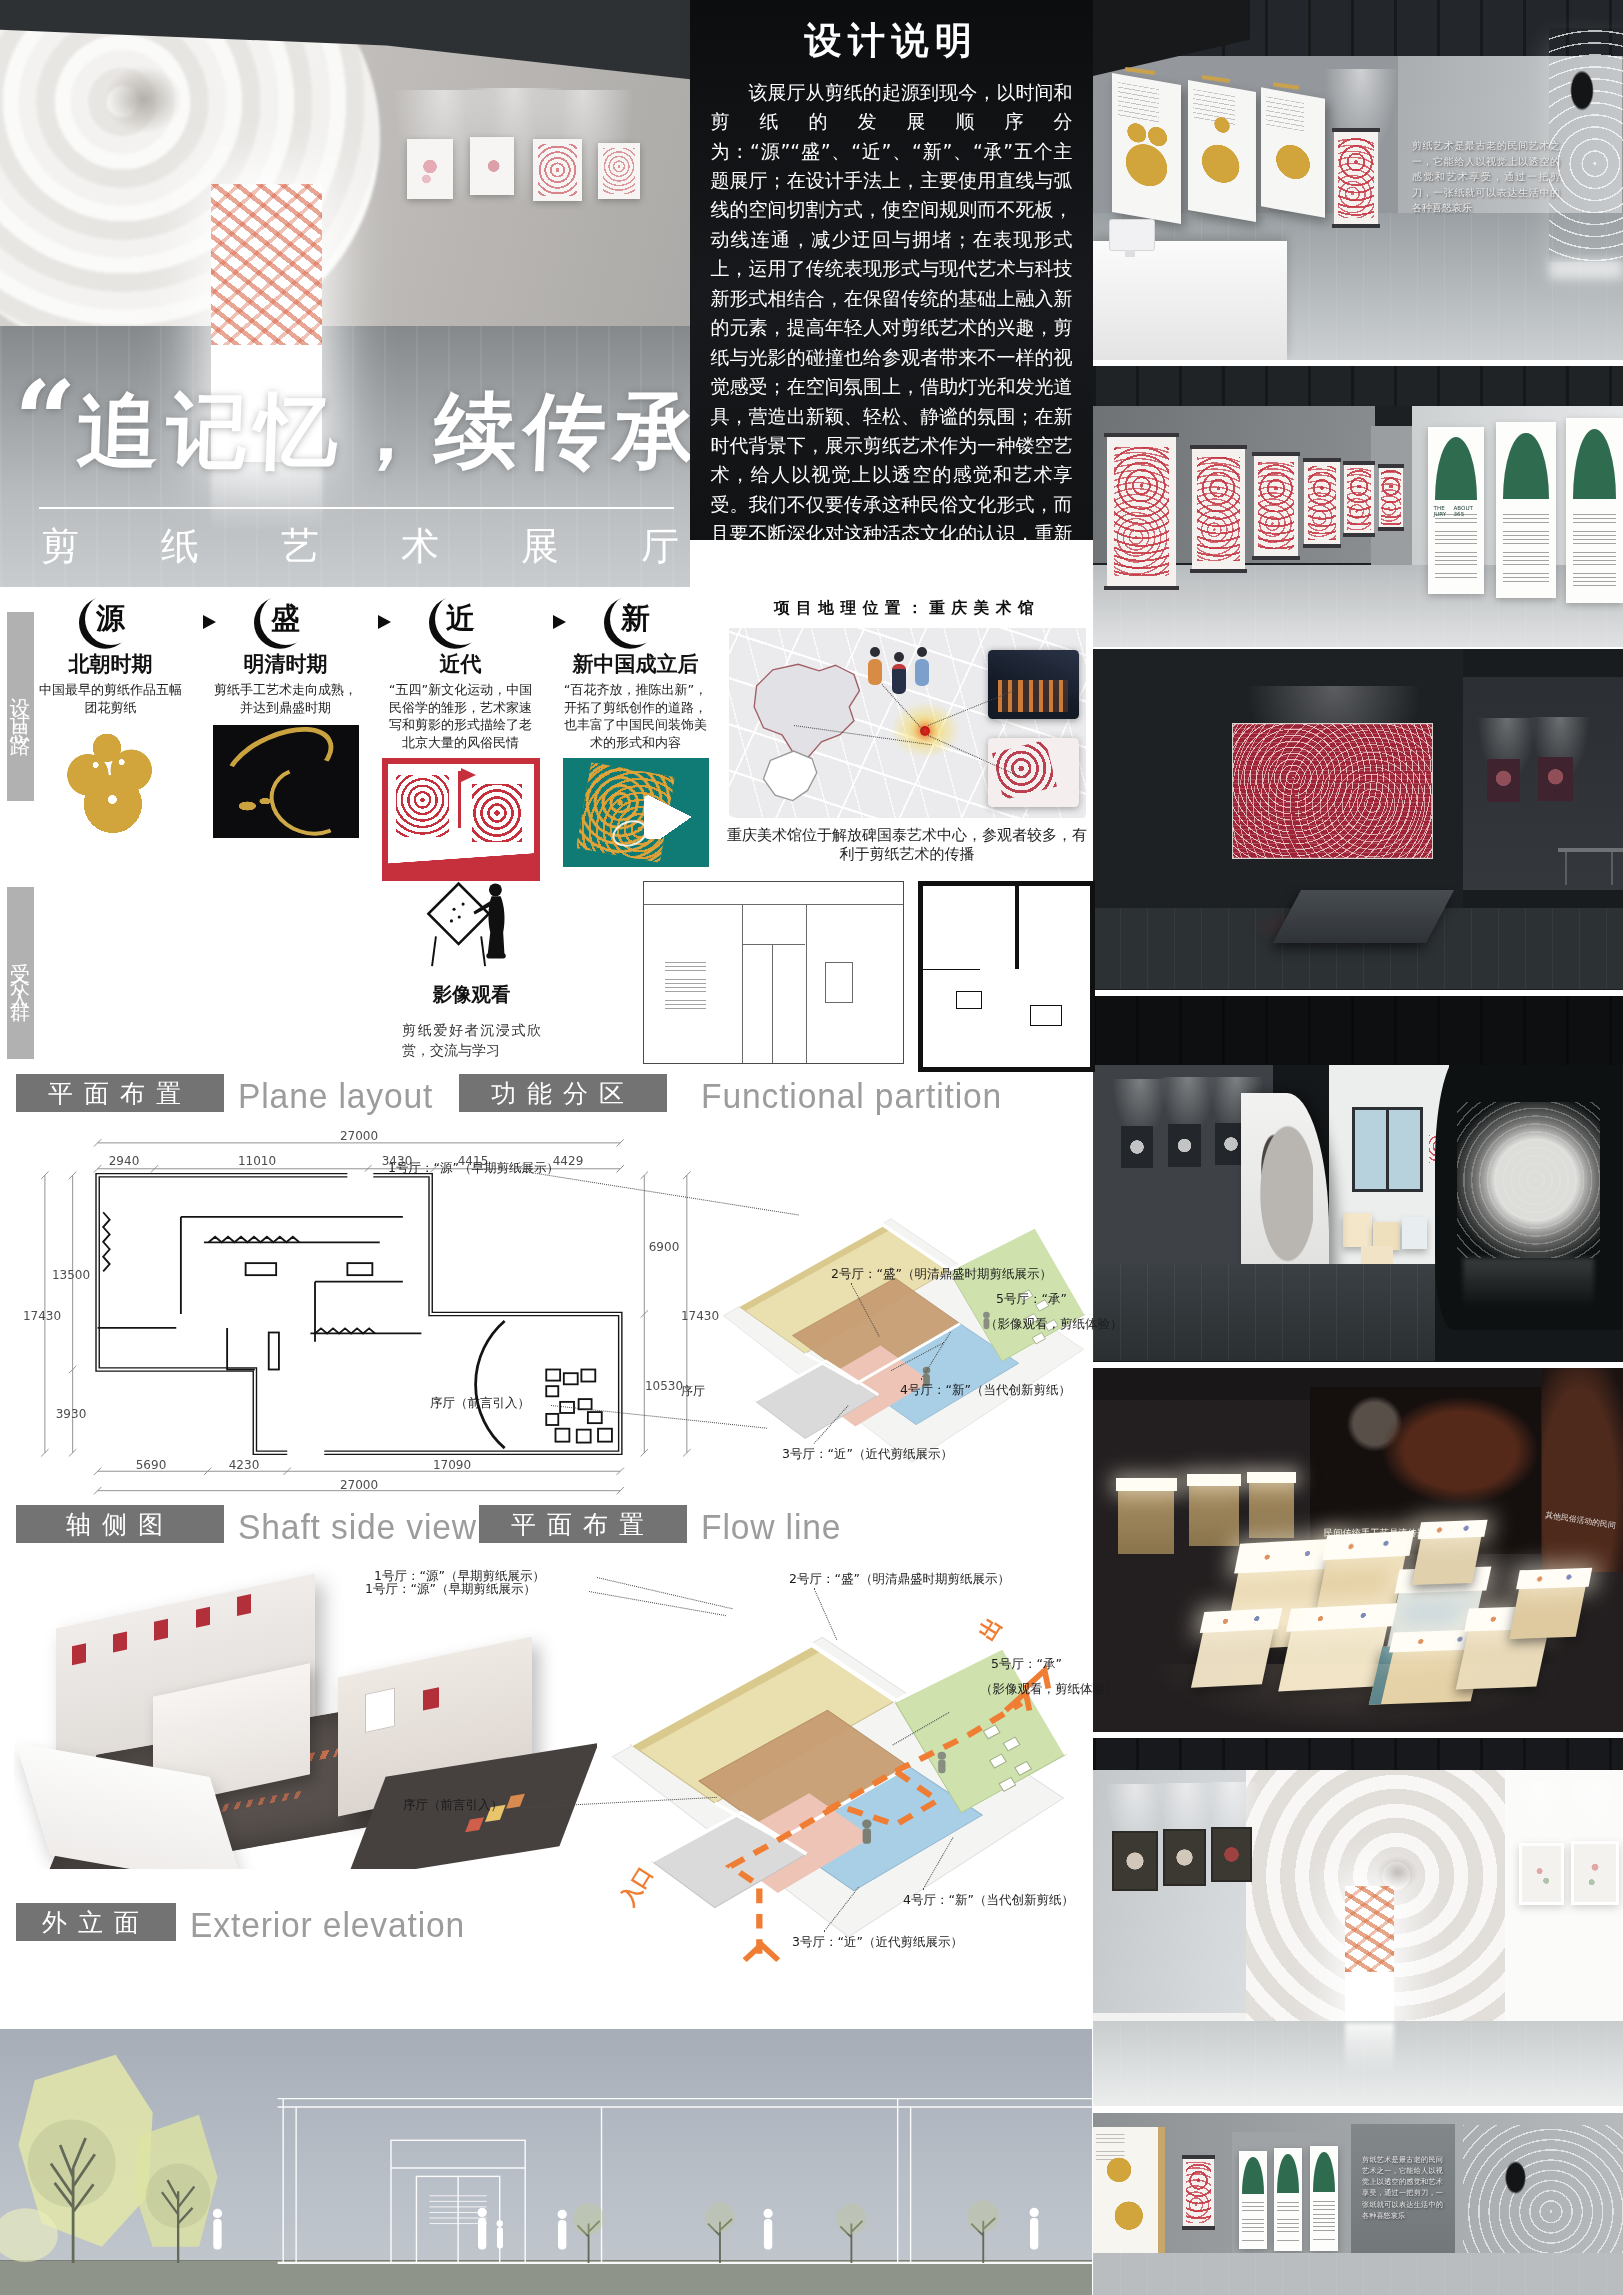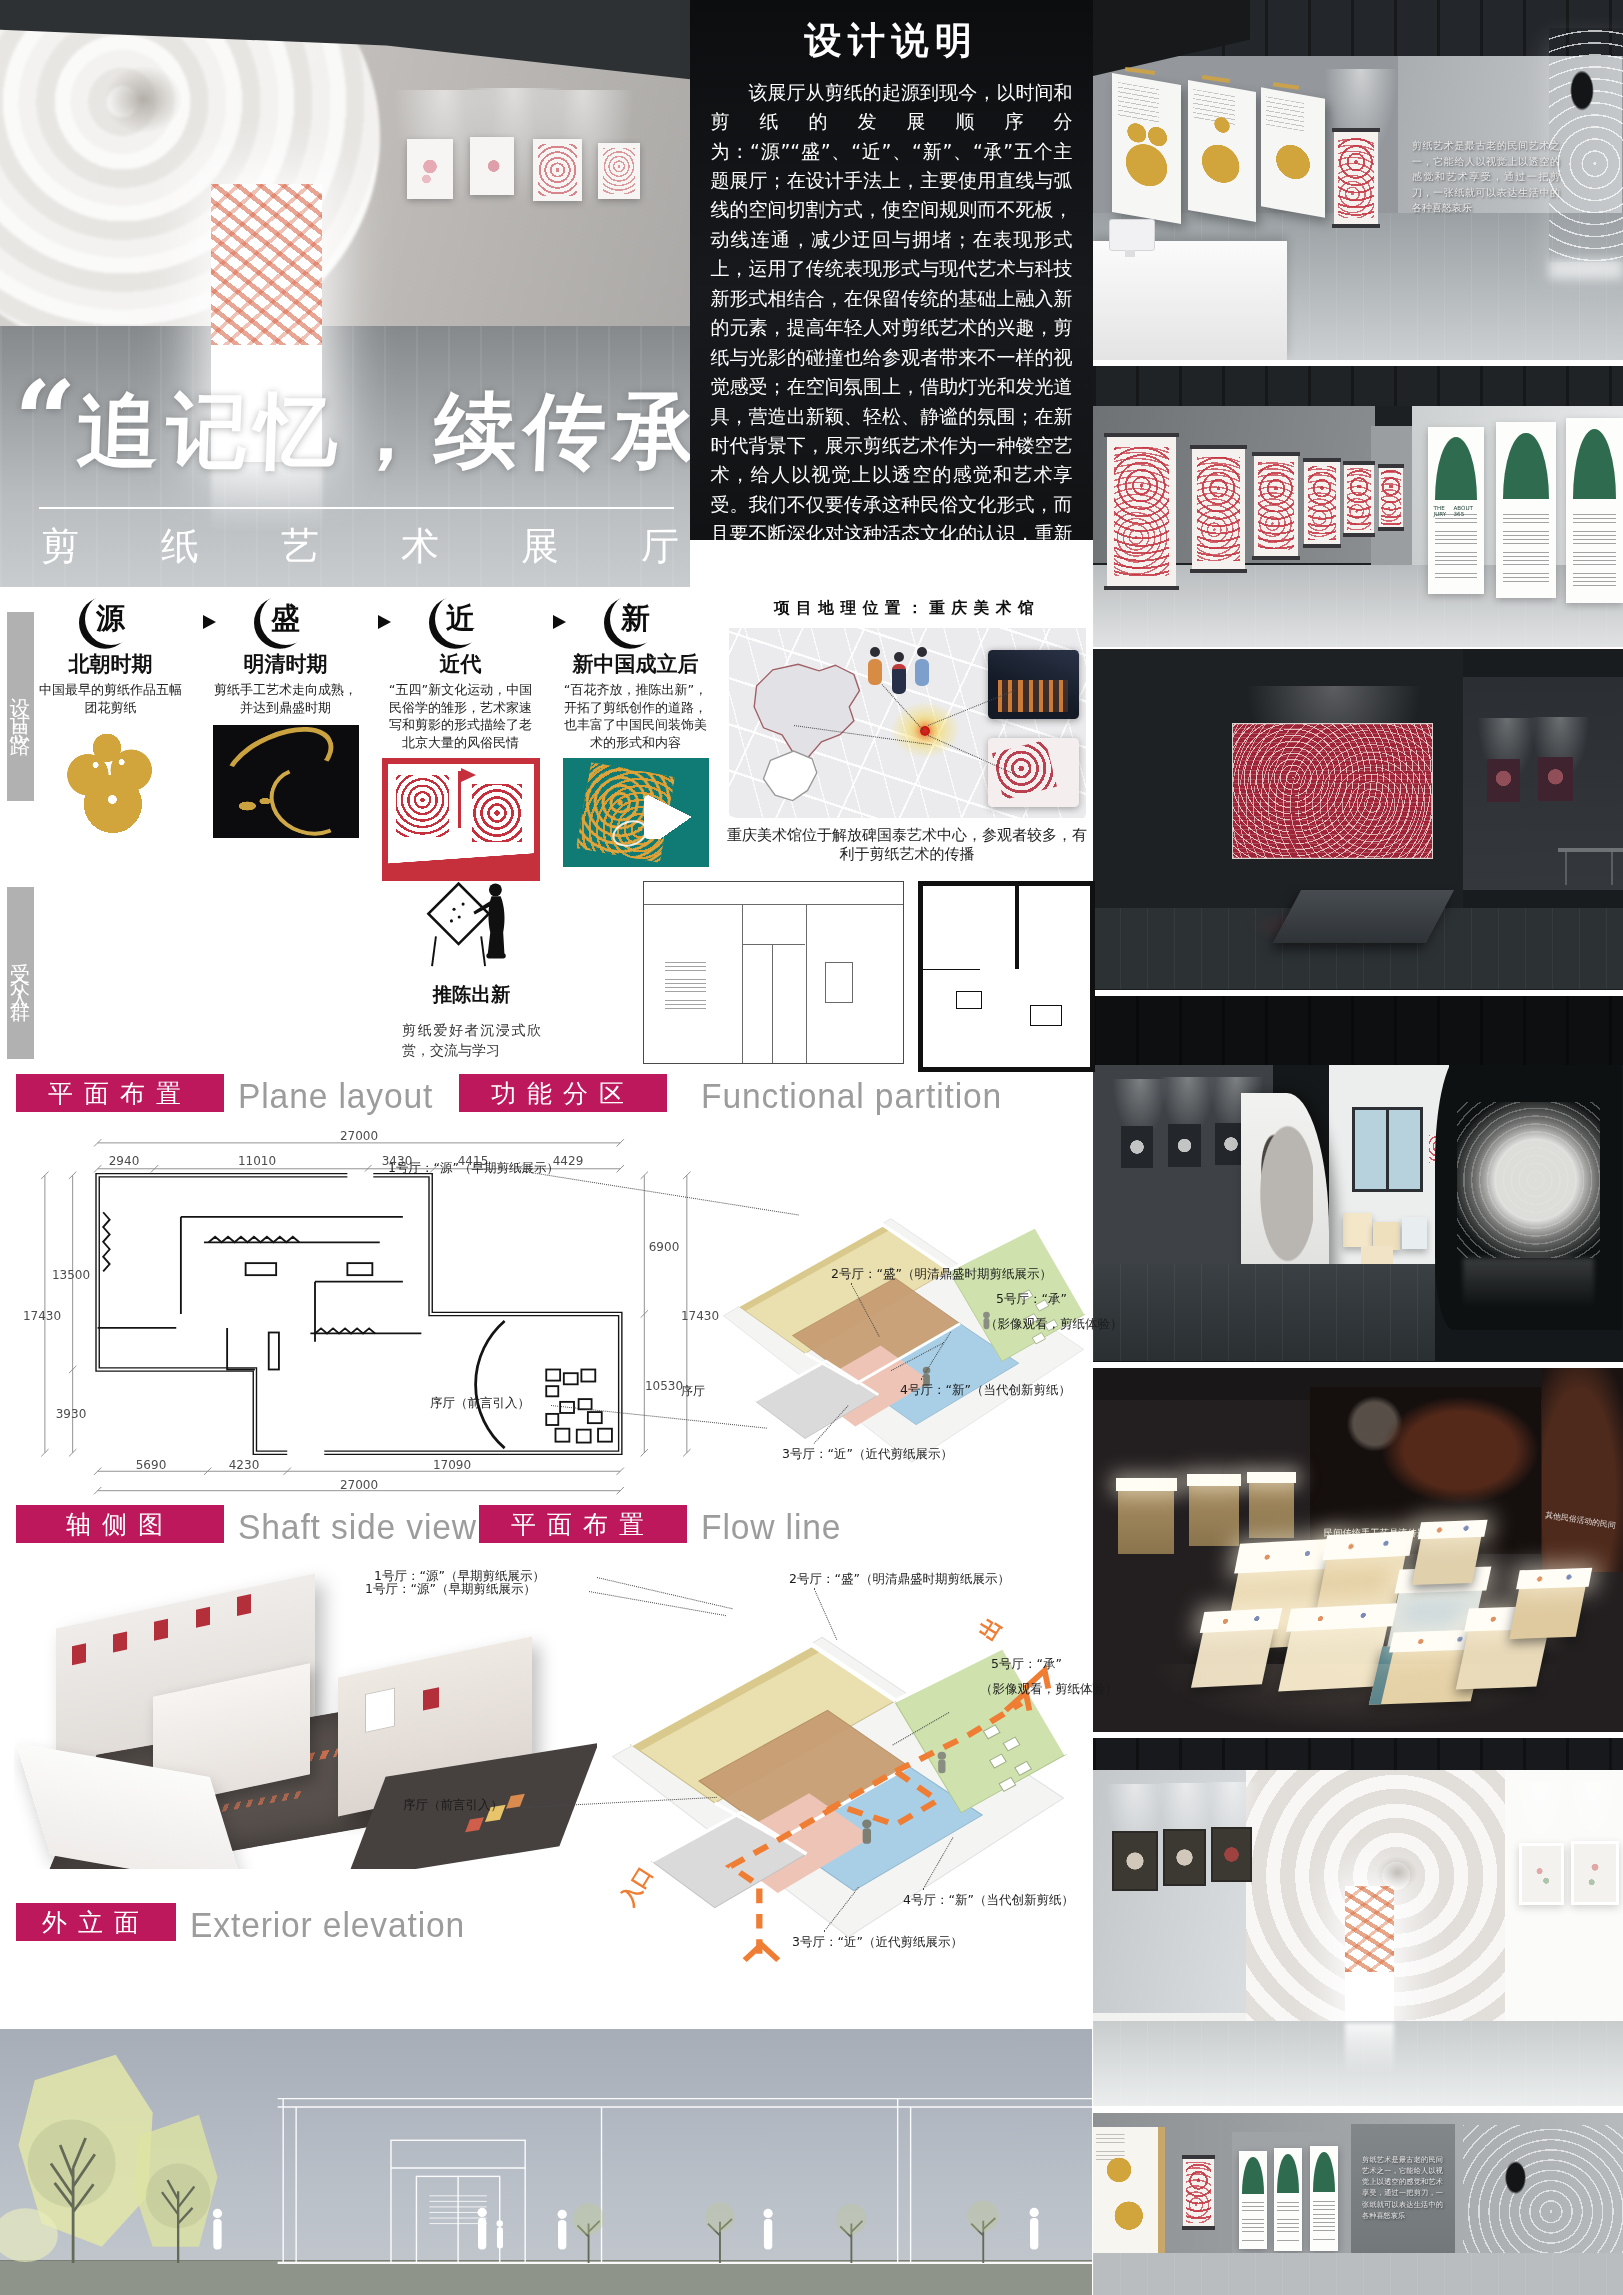--- a/index.html
+++ b/index.html
@@ -54,21 +54,21 @@
   .vlabel{width:27px;background:#b1b1b1;color:#fff;writing-mode:vertical-rl;text-orientation:upright;
     display:flex;align-items:center;justify-content:center;font-size:20.4px;letter-spacing:13px;font-weight:500;}
   
   .tl-item{position:absolute;width:163px;text-align:center;}
   .tl-badge{margin:0 auto;width:52px;height:52px;border-radius:50%;background:#fff;box-shadow:-6px 3.7px 0 0 #0d0d0d;
     display:flex;align-items:center;justify-content:center;font-size:29px;font-weight:700;color:#0d0d0d;}
   .tl-title{margin-top:4.6px;font-size:21px;font-weight:700;color:#111;}
   .tl-desc{margin:3.7px auto 0;width:153px;font-size:13px;line-height:1.35;color:#222;}
   .tl-arrow{position:absolute;width:0;height:0;border-top:7.4px solid transparent;border-bottom:7.4px solid transparent;border-left:13px solid #0d0d0d;}
   
-  .sec-box{background:#be185d;color:#fff;display:flex;align-items:center;justify-content:center;font-size:25px;letter-spacing:11px;font-weight:500;}
+  .sec-box{background:#737373;color:#fff;display:flex;align-items:center;justify-content:center;font-size:25px;letter-spacing:11px;font-weight:500;}
   .sec-en{color:#9c9c9c;font-size:35px;font-family:"Liberation Sans",sans-serif;letter-spacing:0.9px;transform:scaleX(.96);transform-origin:left;white-space:nowrap;}
   
   .dim{position:absolute;font-size:12px;color:#4c4c4c;transform:translateX(-50%);white-space:nowrap;}
   .hall-label{position:absolute;font-size:12.5px;color:#1b1b1b;white-space:nowrap;}
   .leader{position:absolute;border-top:1.4px dotted #4a4a4a;transform-origin:left center;}
   .omark{position:absolute;color:#ef7d33;font-weight:700;}
   
   .aud-item{position:absolute;width:157px;text-align:center;}
   .aud-title{font-size:19.4px;font-weight:700;color:#111;margin-top:6.5px;}
   .aud-desc{margin:12px auto 0;width:139px;font-size:14px;line-height:1.45;color:#333;text-align:justify;}
@@ -459,21 +459,21 @@
         <circle cx="62" cy="40" r="2.4" fill="#101010"></circle>
       <circle cx="56" cy="60" r="2.4" fill="#101010"></circle>
         <circle cx="44" cy="66" r="2.4" fill="#101010"></circle>
       <line x1="20" y1="90" x2="14" y2="136" stroke="#101010" stroke-width="3"></line>
       <line x1="90" y1="90" x2="96" y2="136" stroke="#101010" stroke-width="3"></line>
       <circle cx="112" cy="18" r="10" fill="#101010"></circle>
       <path d="M106,28 C100,44 100,66 104,84 L100,118 c8,6 20,6 26,0 L124,84 C128,64 126,42 120,28 Z" fill="#101010"></path>
       <path d="M106,34 L78,52 l2,4 26,-14 Z" fill="#101010"></path>
       <rect x="98" y="116" width="30" height="8" rx="4" fill="#101010"></rect>
     </svg>
-    <div class="aud-title">推陈出新</div>
+    <div class="aud-title">影像观看</div>
     <div class="aud-desc">剪纸爱好者沉浸式欣赏，交流与学习</div>
   </div>
 
   <div class="tech-draw" style="left:643px;top:881px;width:259px;height:181px;border:1.4px solid #4a4a4a;">
     <div class="abs" style="left:0;top:12%;width:100%;height:0;border-top:0.9px solid #6a6a6a;"></div>
     <div class="abs" style="left:38%;top:12%;width:24%;height:88%;border-left:0.9px solid #6a6a6a;border-right:0.9px solid #6a6a6a;"></div>
     <div class="abs" style="left:38%;top:34%;width:24%;height:0;border-top:0.9px solid #6a6a6a;"></div>
     <div class="abs" style="left:49.6%;top:34%;width:0;height:66%;border-left:0.9px solid #6a6a6a;"></div>
     <div class="abs" style="left:8%;top:44%;width:16%;height:26%;background:repeating-linear-gradient(rgba(100,100,100,.6) 0 0.9px,transparent 0.9px 4.2px);"></div>
     <div class="abs" style="left:70%;top:44%;width:10%;height:22%;border:0.9px solid #6a6a6a;"></div>

